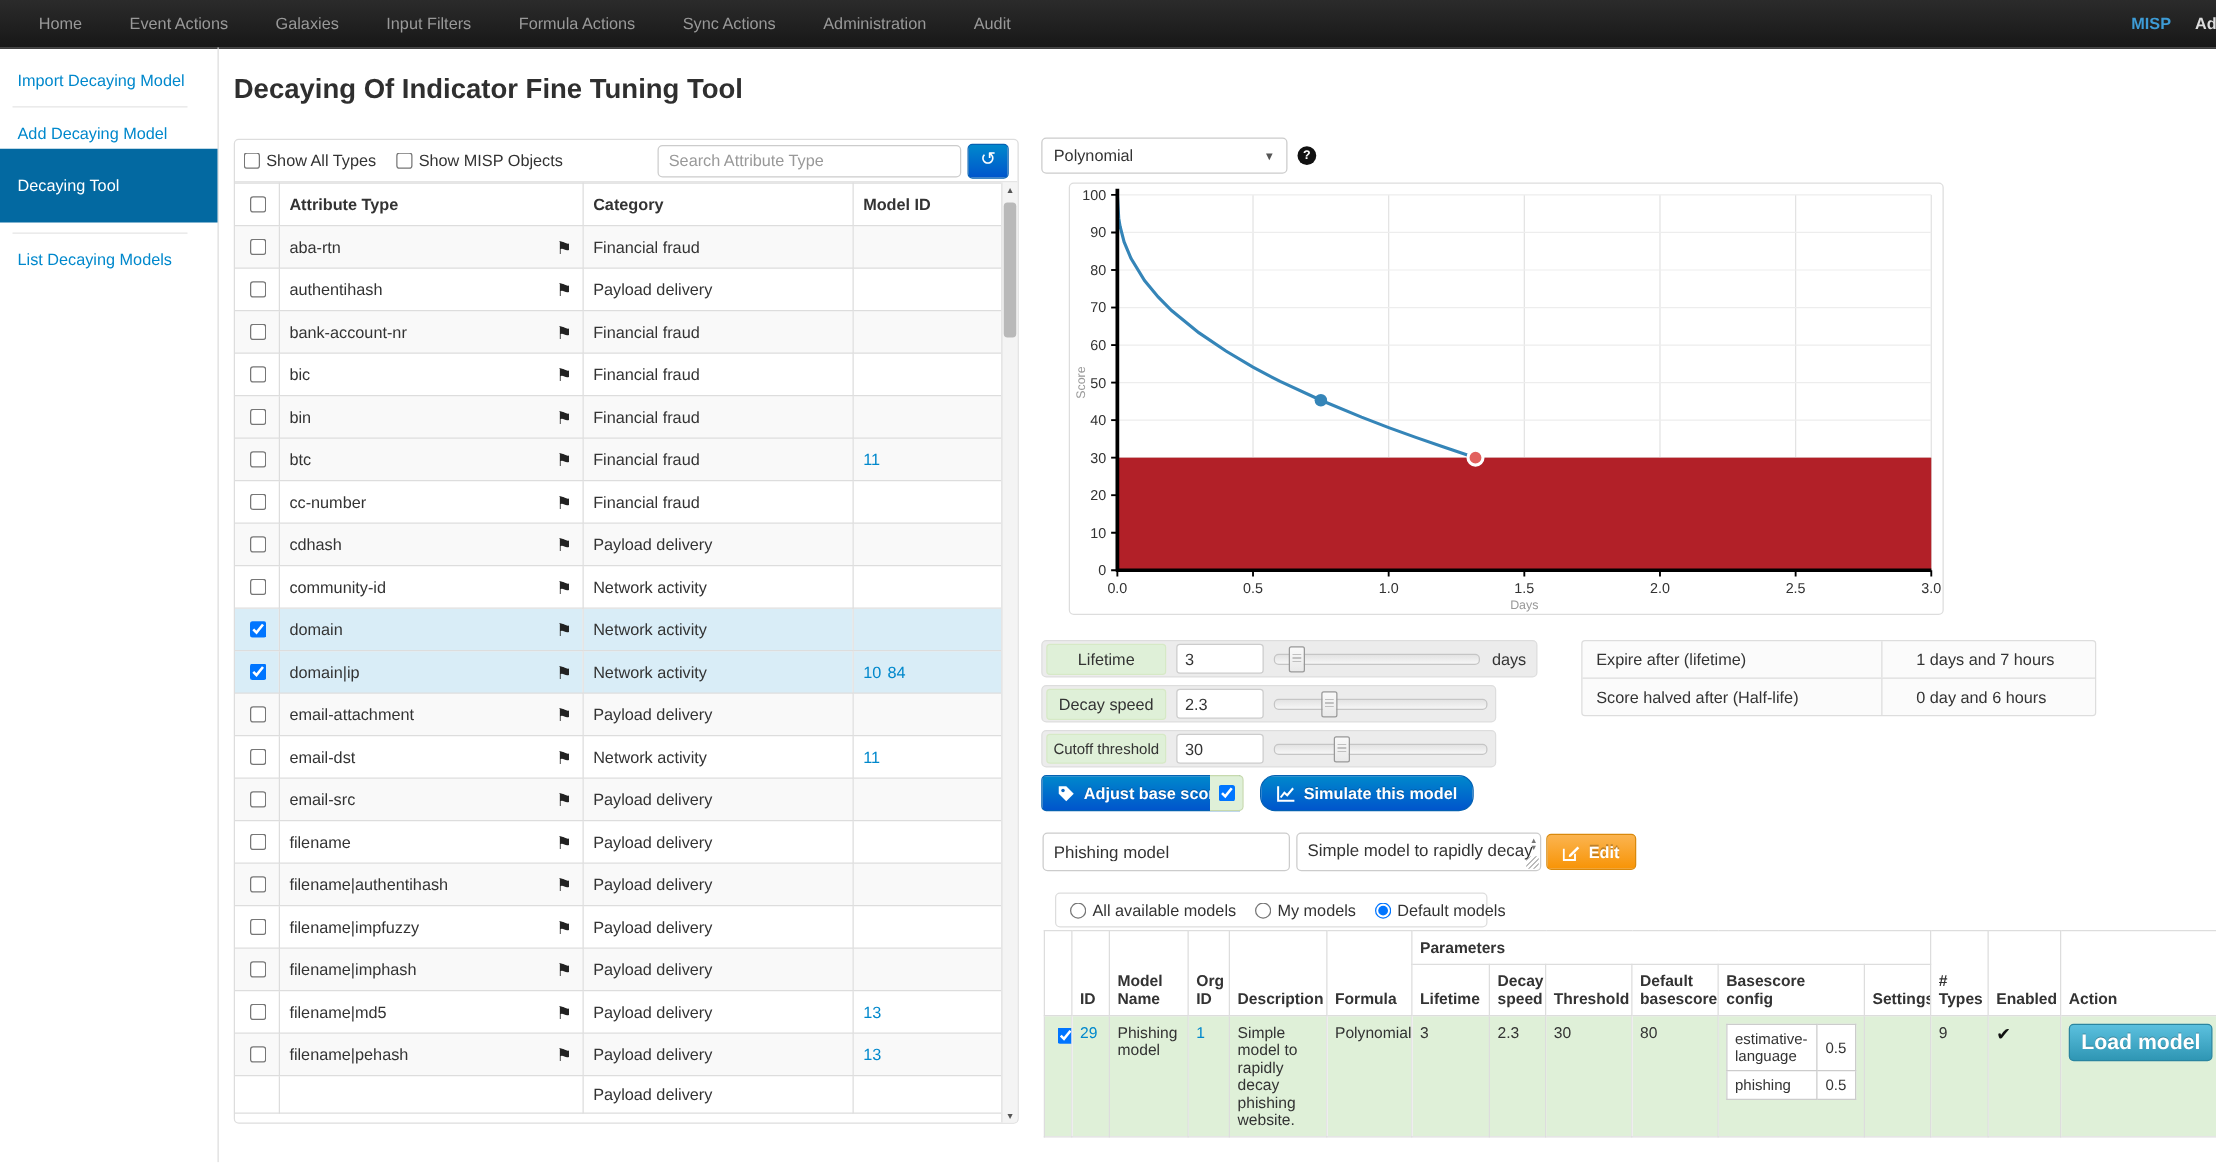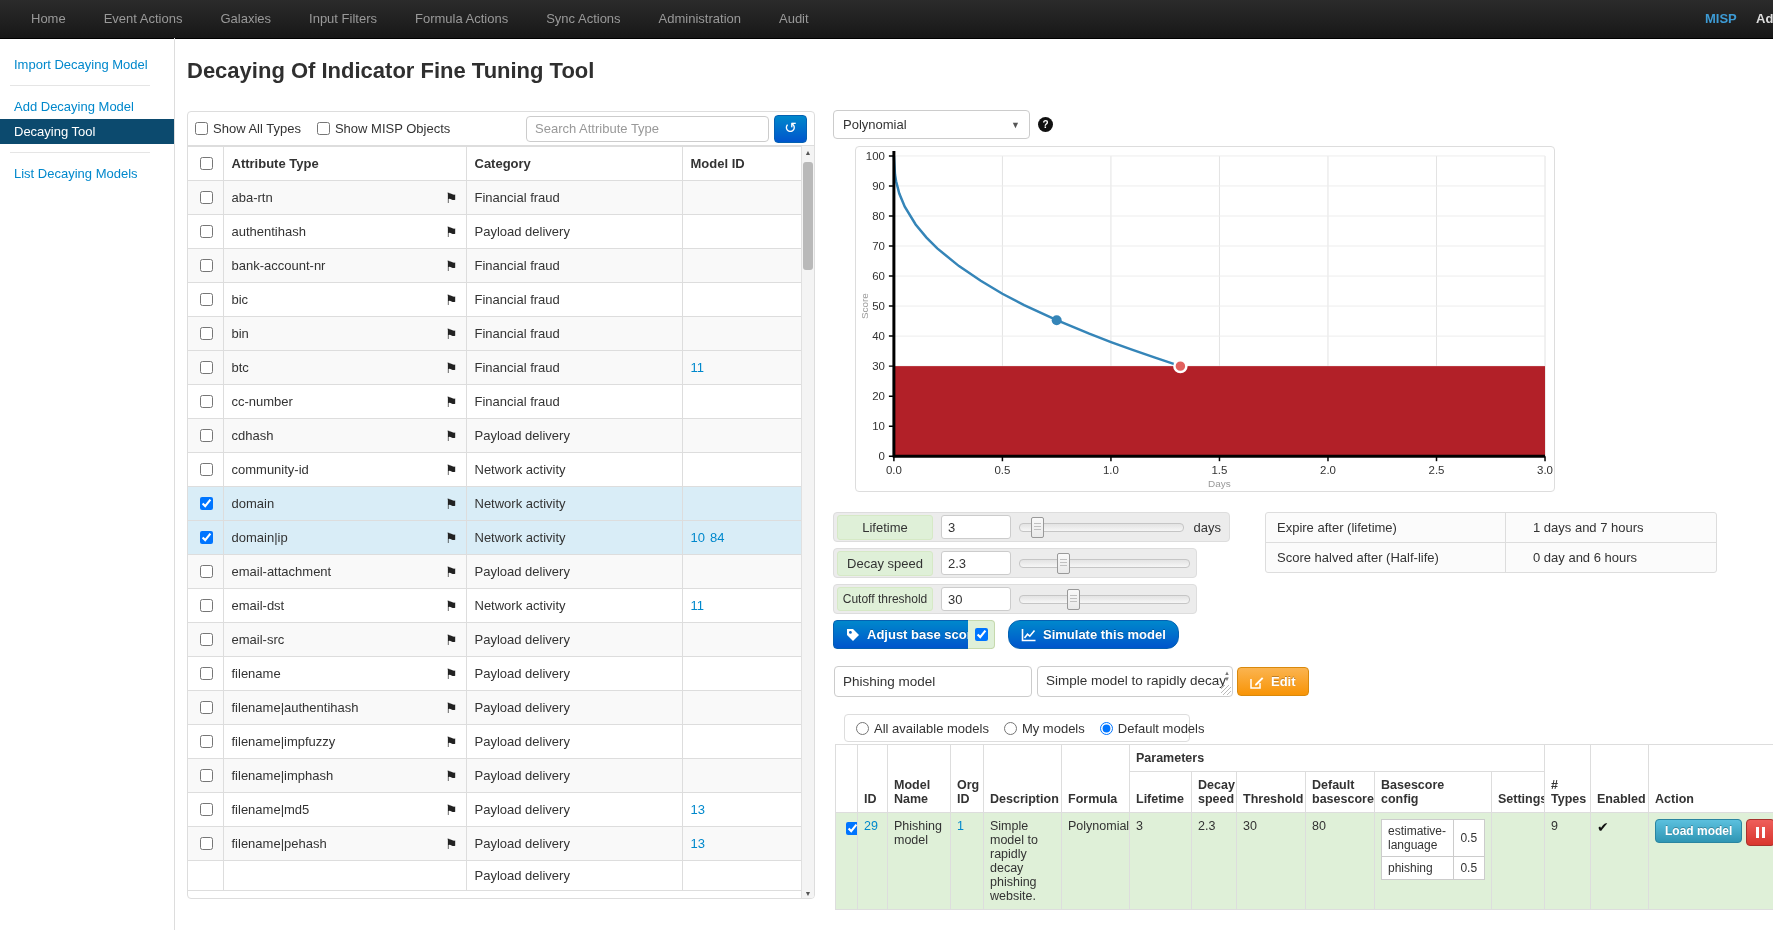--- a/index.html
+++ b/index.html
@@ -11,21 +11,21 @@
           background:linear-gradient(#2b2b2b,#171717);border-bottom:1px solid #000;overflow:hidden;}
   .nav-items{display:flex;margin-left:12px;}
   .nav-item{line-height:38px;padding:0 19px;color:#999;cursor:pointer;white-space:nowrap;}
   .nav-brand{position:absolute;left:1705px;top:0;line-height:38px;color:#3d9bd5;font-weight:bold;}
   .nav-user{position:absolute;left:1756px;top:0;line-height:38px;color:#ddd;font-weight:bold;}
 
   
   .sidebar{position:absolute;left:0;top:38px;width:175px;height:892px;border-right:1px solid #ddd;
            box-sizing:border-box;padding-top:14px;}
   .side-link{display:block;padding:5px 14px;color:#0088cc;cursor:pointer;}
-  .side-active{display:block;padding:5px 14px;background:#0c4a6e;color:#fff;cursor:pointer;}
+  .side-active{display:block;padding:22px 14px;background:#0369a1;color:#fff;cursor:pointer;}
   .side-sep{border-top:1px solid #e5e5e5;margin:8px 24px 8px 10px;}
 
   
   .page-title{position:absolute;left:187px;top:58px;font-size:22px;font-weight:bold;color:#2f2f2f;}
 
   
   .attr-panel{position:absolute;left:187px;top:111px;width:628px;height:788px;
               border:1px solid #ddd;border-radius:4px;box-sizing:border-box;overflow:hidden;}
   .attr-controls{height:33px;display:flex;align-items:center;padding:0 7px;box-sizing:border-box;}
   .chk-label{display:flex;align-items:center;gap:5px;margin-right:16px;white-space:nowrap;cursor:pointer;}
@@ -75,21 +75,21 @@
               font-size:13px;font-family:inherit;color:#333;}
   .ui-slider{flex:1;position:relative;height:7px;background:linear-gradient(#e3e3e3,#f6f6f6);
              border:1px solid #c5c5c5;border-radius:4px;}
   .ui-handle{position:absolute;top:-7px;width:11px;height:19px;background:linear-gradient(#f9f9f9,#e9e9e9);
              border:1px solid #999;border-radius:2px;cursor:pointer;}
   .ui-handle::after{content:"";position:absolute;left:2px;right:2px;top:5px;height:9px;
              background:repeating-linear-gradient(to bottom,#c0c0c0 0 1px,transparent 1px 3px);}
   .ctrl-suffix{color:#333;margin:0 2px;}
 
   
-  .info-table{position:absolute;left:1265px;top:512px;width:452px;border:1px solid #ddd;border-radius:3px;
+  .info-table{position:absolute;left:1265px;top:512px;width:412px;border:1px solid #ddd;border-radius:3px;
               box-sizing:border-box;background:#fbfbfb;}
   .info-row{display:flex;border-bottom:1px solid #ddd;}
   .info-row:last-child{border-bottom:none;}
   .info-label{width:239px;padding:7px 11px;box-sizing:border-box;}
   .info-value{flex:1;border-left:1px solid #ddd;padding:7px 27px;}
 
   
   .btn{display:inline-flex;align-items:center;gap:7px;font-weight:bold;color:#fff;font-size:13px;
        padding:0 12px;height:29px;border-radius:4px;border:1px solid #0561b2;
        background:linear-gradient(#0088cc,#0055cc);cursor:pointer;box-sizing:border-box;
@@ -118,21 +118,21 @@
 
   
   .models-table{position:absolute;left:835px;top:744px;width:938px;border-collapse:collapse;table-layout:fixed;}
   .models-table th,.models-table td{border:1px solid #ddd;font-size:12.5px;padding:6px;text-align:left;
        vertical-align:bottom;overflow:hidden;}
   .models-table td{vertical-align:top;background:#dff0d8;}
   .models-table th{font-weight:bold;background:#fff;}
   .bsc-table{border-collapse:collapse;background:#fff;}
   .bsc-table td{border:1px solid #ccc;background:#fff;padding:4px 6px;font-size:12px;vertical-align:middle;}
   .btn-load{display:inline-block;border:1px solid #2a85a0;border-radius:4px;color:#fff;font-weight:bold;
-       font-size:12px;padding:4px 9px;background:linear-gradient(#5bc0de,#2f96b4);cursor:pointer;
+       font-size:17px;padding:4px 9px;background:linear-gradient(#5bc0de,#2f96b4);cursor:pointer;
        text-shadow:0 -1px 0 rgba(0,0,0,.25);}
   .btn-pause{display:inline-flex;align-items:center;justify-content:center;gap:3px;width:27px;height:25px;
        border:1px solid #a8322d;border-radius:4px;background:linear-gradient(#ee5f5b,#d9362e);
        vertical-align:top;cursor:pointer;}
   .pause-bar{width:3px;height:11px;background:#fff;}
   .blue-link{color:#0088cc;cursor:pointer;text-decoration:none;}
   .check-glyph{font-size:14px;color:#111;}
   .icon-svg{display:inline-block;vertical-align:middle;}
 </style>
 </head>

